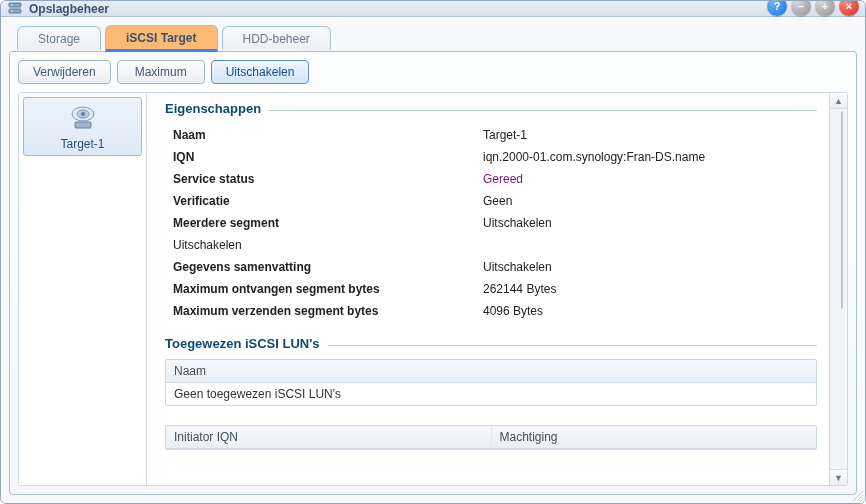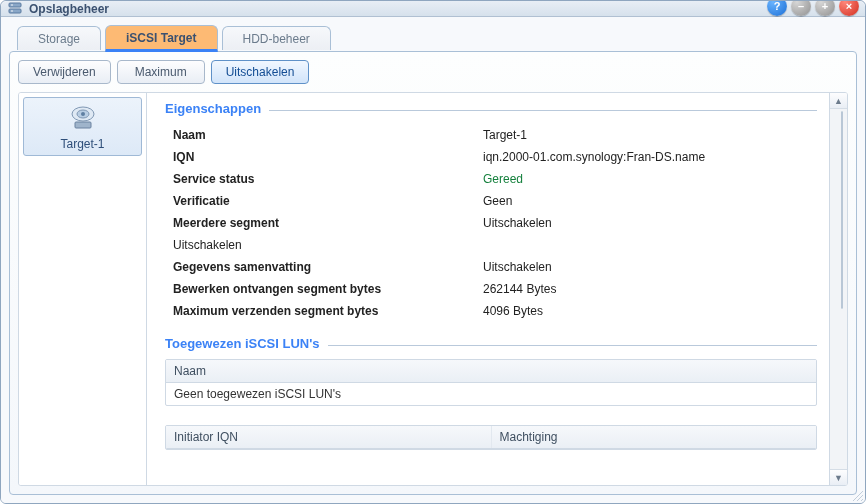--- a/index.html
+++ b/index.html
@@ -197,21 +197,21 @@
     position:absolute; left:3px; right:3px; top:48%; height:8px;
     display:flex; flex-direction:column; justify-content:space-between;
   }
   .sc-nub div { height:1px; background:#9fb2c6; }
 
   
   .section {
     margin-bottom: 14px;
   }
   .section-title {
-    color: #3b82f6;
+    color: #0c4a6e;
     font-weight: bold;
     font-size: 13px;
     padding-bottom: 2px;
     position: relative;
   }
   .section-title::after {
     content: "";
     position: absolute;
     left: 0; right: 0;
     top: 50%;
@@ -231,21 +231,21 @@
   .kv-row {
     display: flex;
     line-height: 22px;
   }
   .kv-row .k {
     width: 310px;
     font-weight: bold;
     color: #222;
   }
   .kv-row .v { color: #222; }
-  .kv-row .v.green { color: #15803d; }
+  .kv-row .v.green { color: #701a75; }
 
   
   .mini-table {
     border: 1px solid #cfd9e4;
     border-radius: 2px;
     margin-top: 6px;
   }
   .mini-table .mt-head,
   .mini-table .mt-row {
     display: flex;
@@ -367,21 +367,21 @@
               <div class="v">Uitschakelen</div>
             </div>
             <div class="kv-row">
               <div class="v">Uitschakelen</div>
             </div>
             <div class="kv-row">
               <div class="k">Gegevens samenvatting</div>
               <div class="v">Uitschakelen</div>
             </div>
             <div class="kv-row">
-              <div class="k">Bewerken ontvangen segment bytes</div>
+              <div class="k">Maximum ontvangen segment bytes</div>
               <div class="v">262144 Bytes</div>
             </div>
             <div class="kv-row">
               <div class="k">Maximum verzenden segment bytes</div>
               <div class="v">4096 Bytes</div>
             </div>
           </div>
         </div>
 
         <div class="section">

